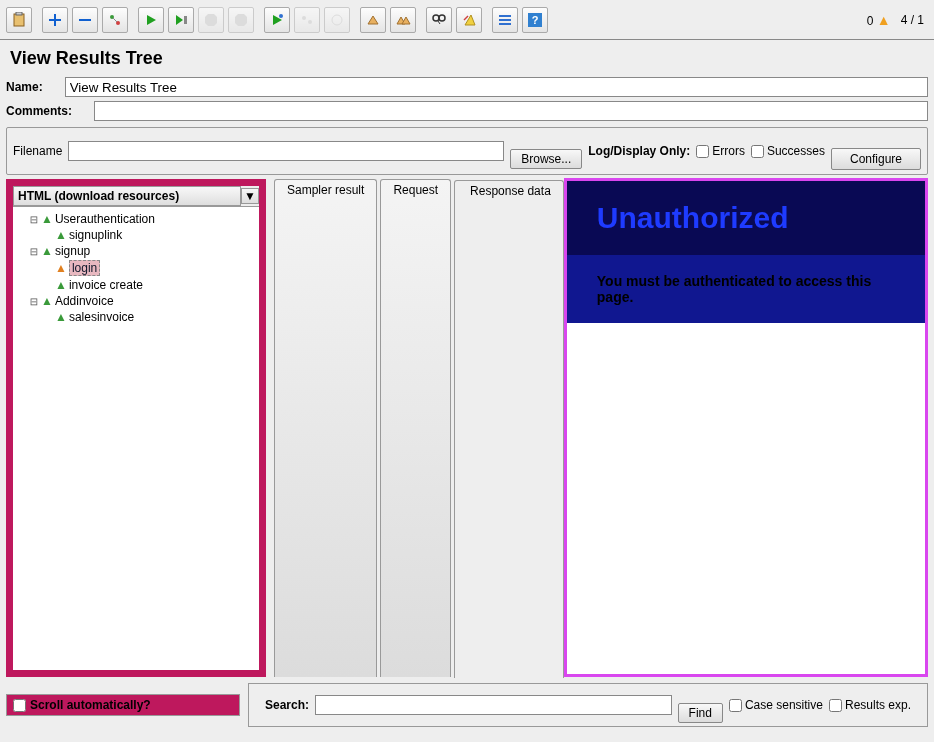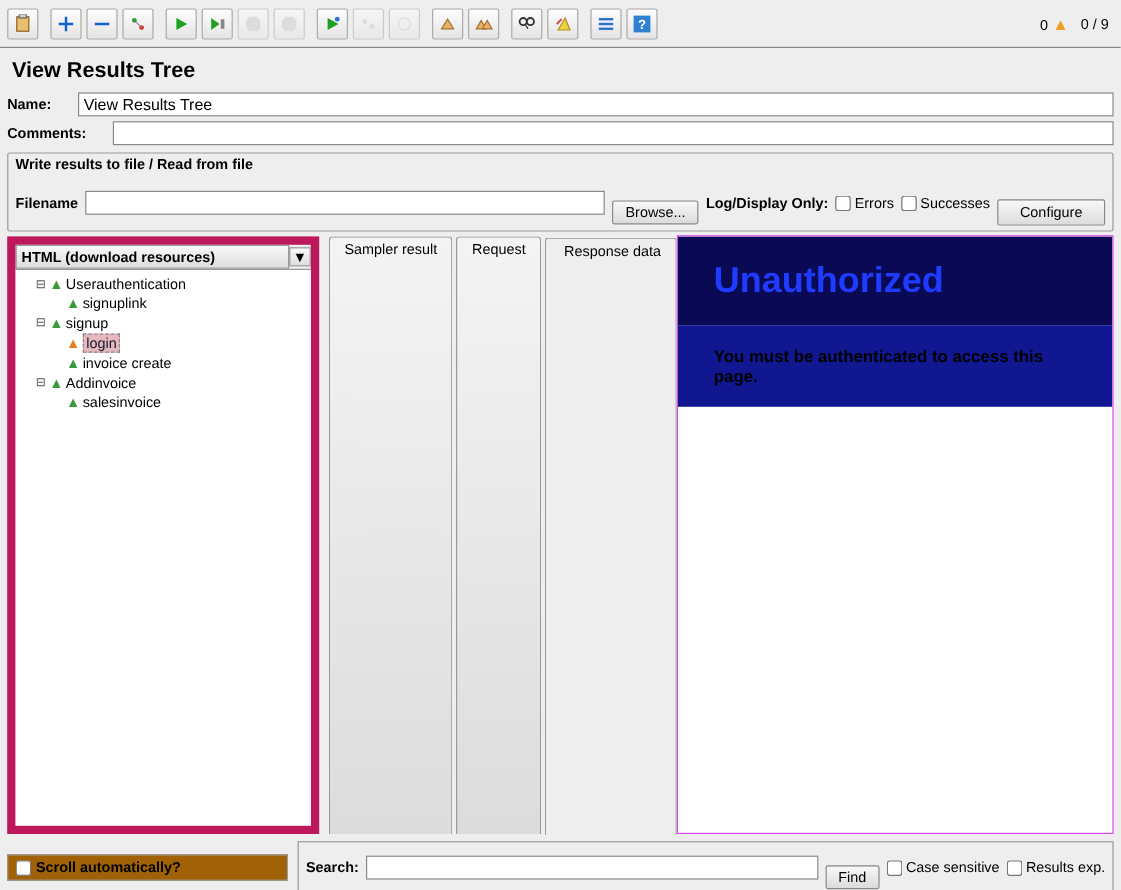--- a/index.html
+++ b/index.html
@@ -35,29 +35,29 @@
 .tree-handle { width: 10px; text-align: center; color: #555; font-size: 10px; cursor: pointer; }
 .indent1 { padding-left: 14px; }
 .indent2 { padding-left: 28px; }
 .icon-ok { color: #3a9a3a; }
 .icon-warn { color: #e08020; }
 
 .right-col { flex: 1; display: flex; flex-direction: row; }
 .tabs { display: flex; gap: 3px; padding-left: 4px; }
 .tab { border: 1px solid #999; border-bottom: none; background: linear-gradient(#f4f4f4,#dcdcdc); padding: 3px 12px; border-radius: 3px 3px 0 0; cursor: pointer; }
 .tab.active { background: #eeeeee; position: relative; top: 1px; padding-left: 15px; }
-.content-frame { flex: 1; border: 1px solid #d946ef; background: #fff; overflow: auto; margin-top: -1px; }
+.content-frame { flex: 1; border: 3px solid #d946ef; background: #fff; overflow: auto; margin-top: -1px; }
 .response-body { width: 100%; }
 .resp-top { background: #090954; padding: 20px 30px; }
 .resp-h1 { color: #1e3bff; font-size: 30px; font-weight: bold; font-family: Arial; }
 .resp-msg { background: #101790; color: #000; padding: 18px 30px; font-size: 14px; font-weight: bold; }
 
 .bottom-bar { display: flex; align-items: center; margin: 6px; gap: 8px; }
-.scroll-auto { display: flex; align-items: center; gap: 4px; border: 1px solid #999; background: #a16207; padding: 3px 6px; width: 234px; }
-.search-bar { flex: 1; display: flex; align-items: center; gap: 6px; border: 1px solid #999; padding: 3px 6px; }
+.scroll-auto { display: flex; align-items: center; gap: 4px; border: 1px solid #999; background: #be185d; padding: 3px 6px; width: 234px; }
+.search-bar { flex: 1; display: flex; align-items: center; gap: 6px; border: 1px solid #999; padding: 3px 16px; }
 .search-bar label { font-weight: bold; }
 .search-bar input[type=text] { flex: 1; border: 1px solid #888; height: 20px; }
 .chk { display: flex; align-items: center; gap: 3px; }
 input[type=checkbox] { width: 13px; height: 13px; }
 </style>
 </head>
 <body>
 
 <div class="toolbar">
   <div class="tb-btn">
@@ -161,39 +161,38 @@
     </div>
   <div class="tb-btn">
       <svg width="16" height="16">
         <rect x="1" y="1" width="14" height="14" fill="#3080d0"></rect>
         <text x="8" y="12" font-size="11" fill="#fff" text-anchor="middle" font-weight="bold">?</text>
       </svg>
     </div>
 
   <div class="tb-status">
     <span><span>0</span> <span class="warn-tri">▲</span></span>
-    <span>0 / 9</span>
+    <span>4 / 1</span>
   </div>
 </div>
 
 <div class="panel-title">View Results Tree</div>
 
 <div class="form-row">
   <label>Name:</label>
   <input type="text" value="View Results Tree" style="">
 </div>
 <div class="form-row">
   <label>Comments:</label>
   <input type="text" value="" style="">
 </div>
 
 <div class="file-section">
-  <div class="file-legend">Write results to file / Read from file</div>
   <div class="file-row">
-    <label style="font-weight:bold">Filename</label>
+    <label style="font-weight:normal">Filename</label>
     <input type="text" value="" style="">
     <button class="btn">Browse...</button>
     <span style="font-weight:bold">Log/Display Only:</span>
     <span class="chk">
         <input type="checkbox" style="">
         <span>Errors</span>
       </span>
     <span class="chk">
         <input type="checkbox" style="">
         <span>Successes</span>

